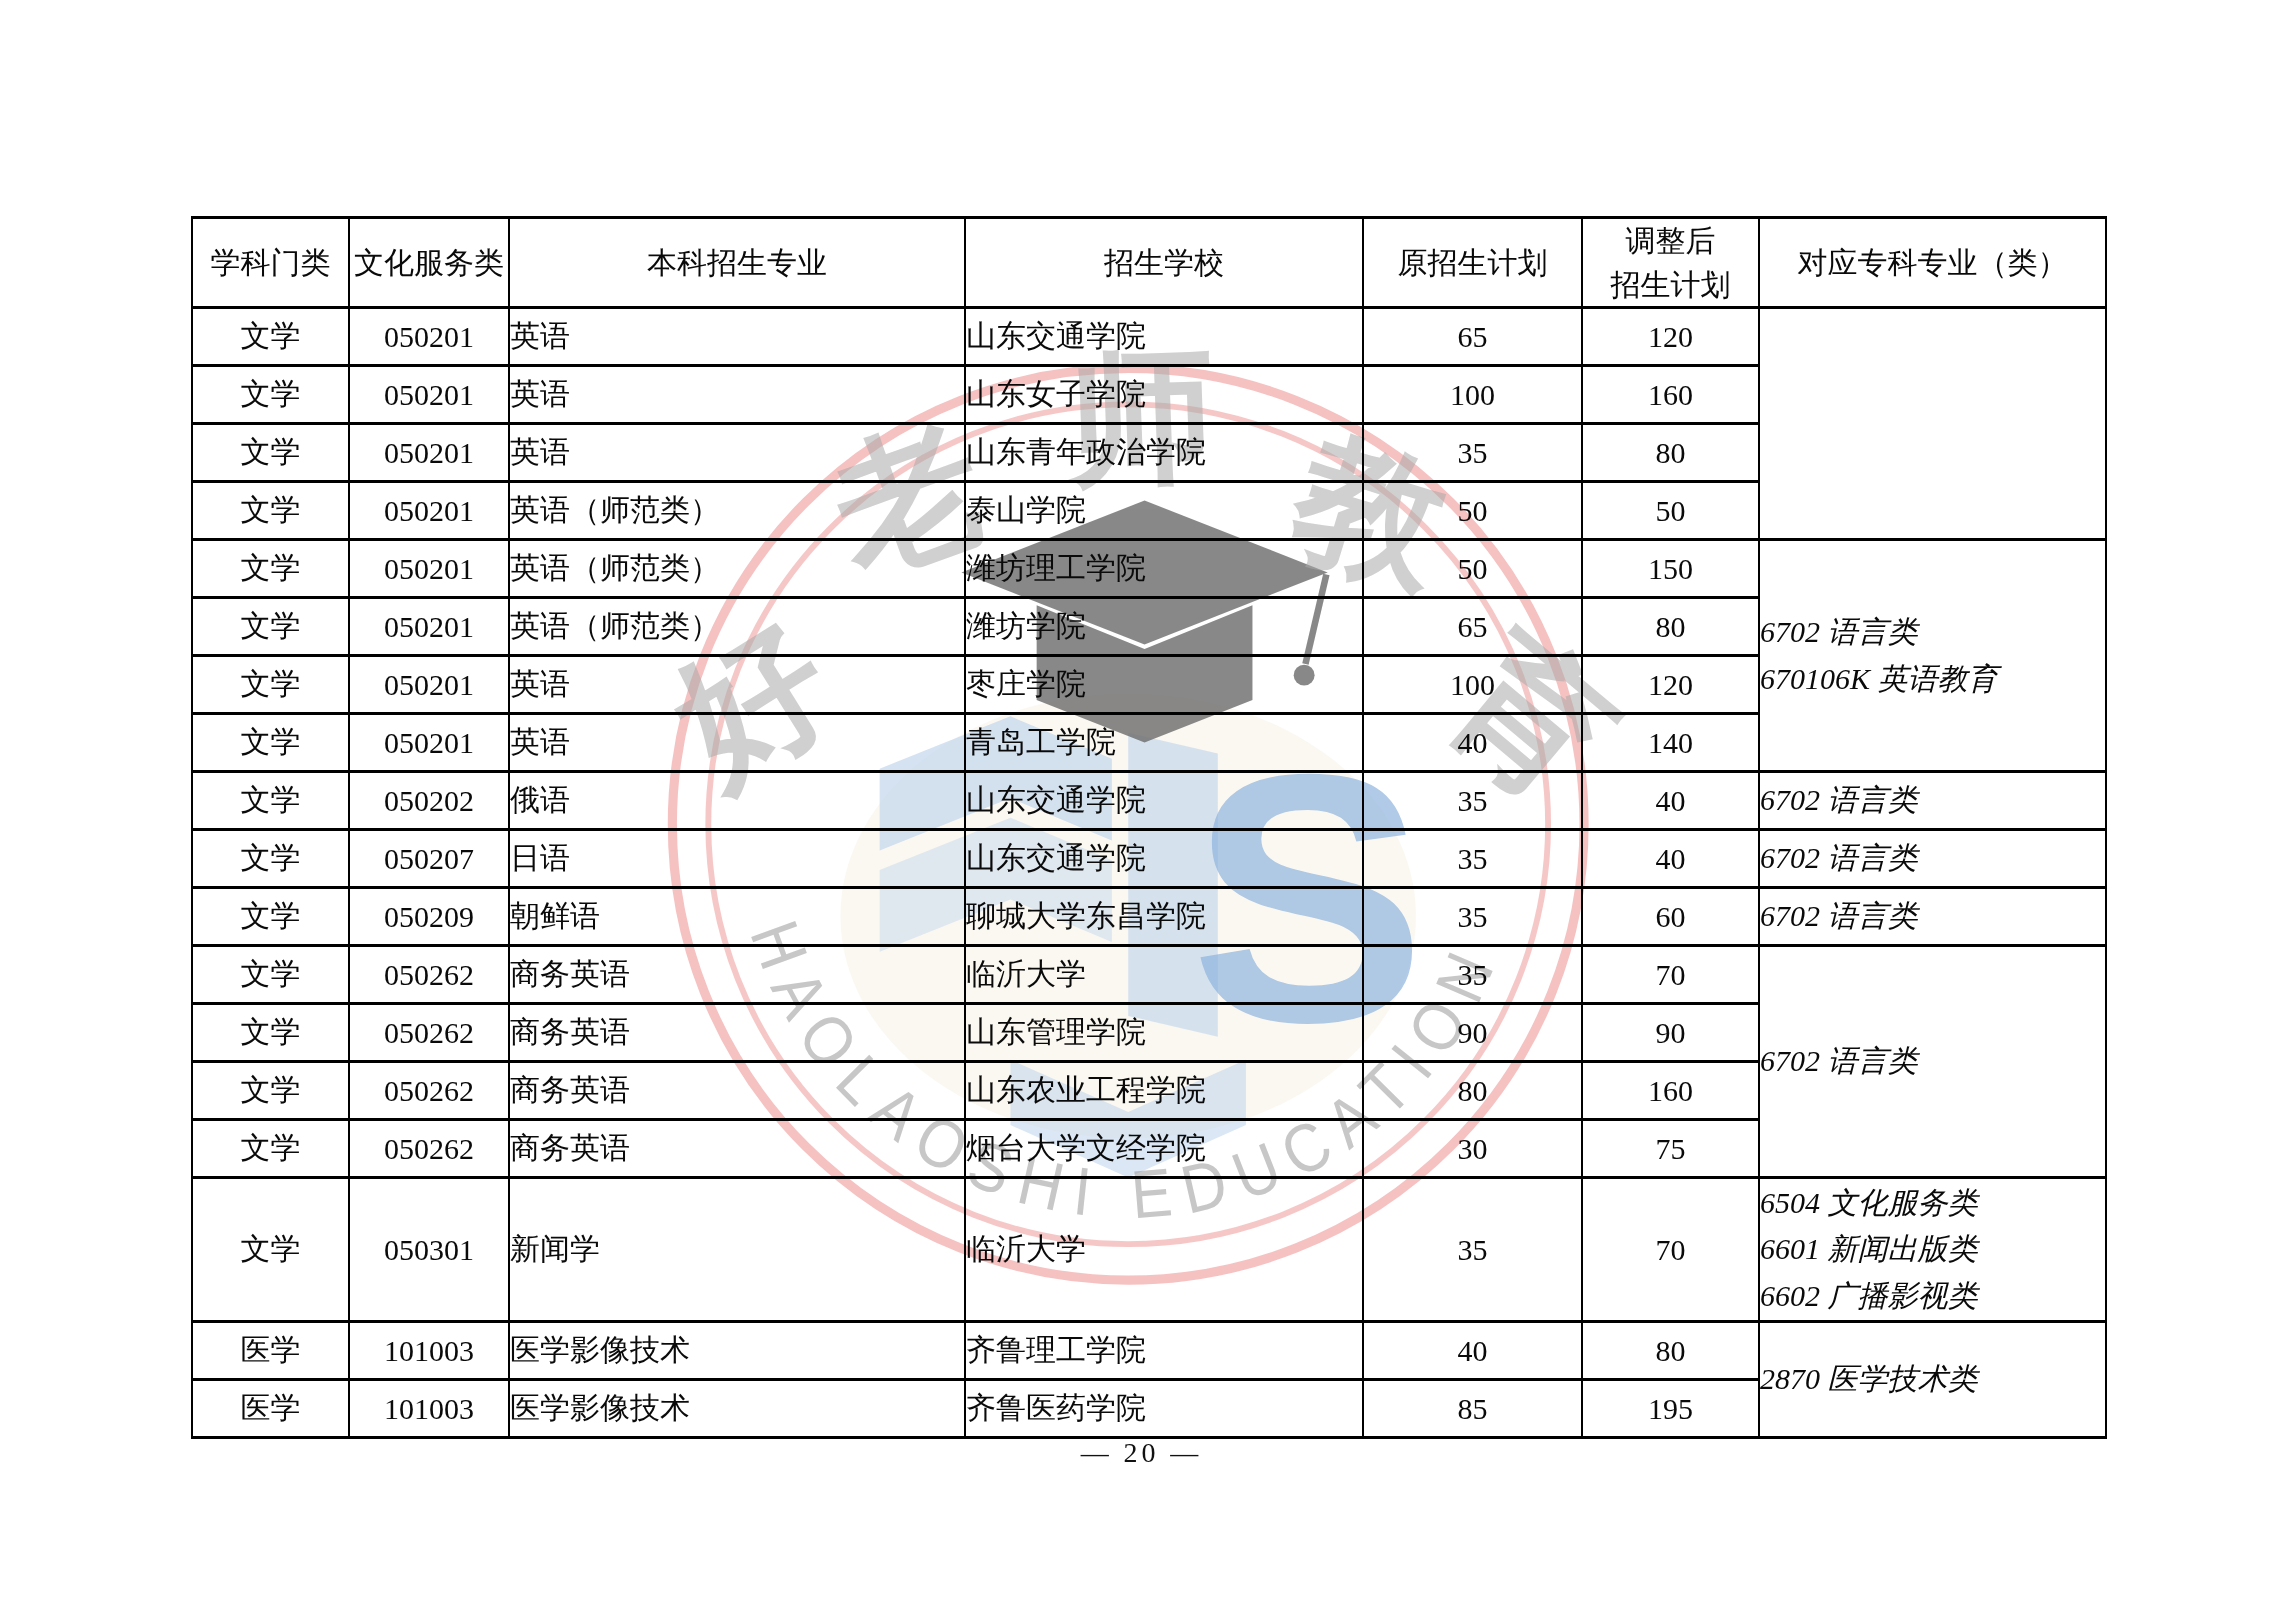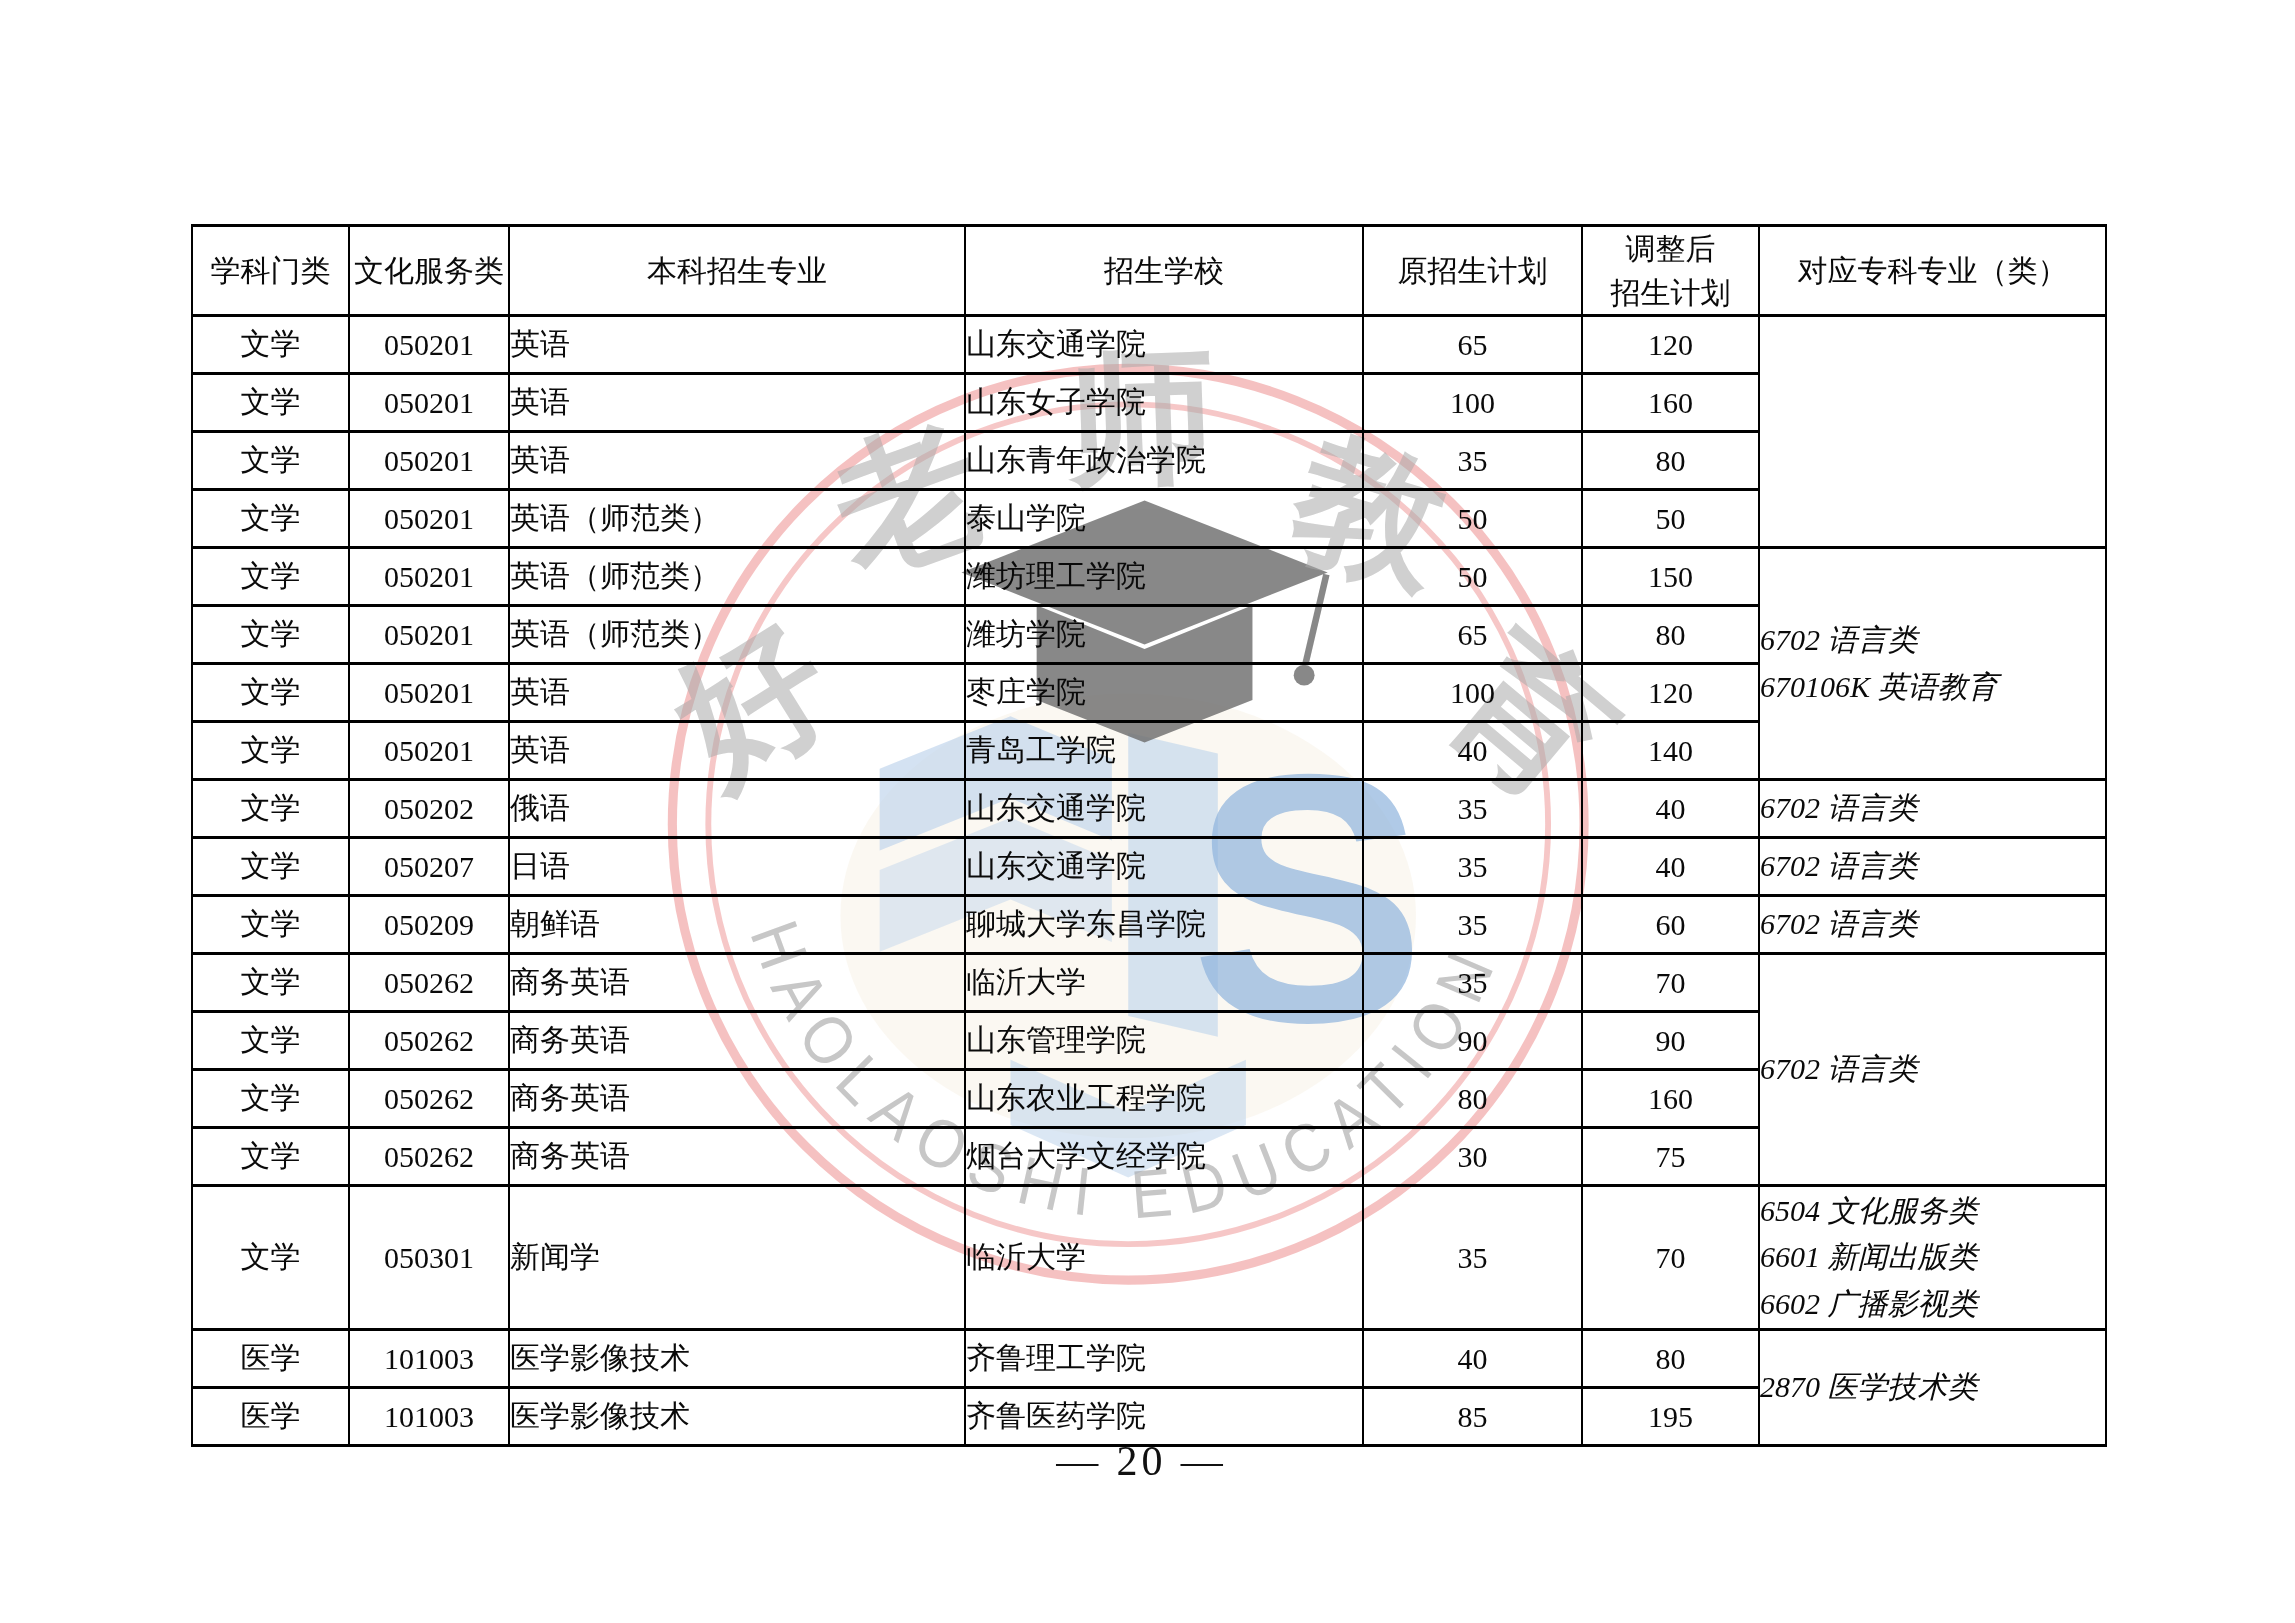--- a/index.html
+++ b/index.html
@@ -15,21 +15,21 @@
   }
   .watermark {
     position: absolute;
     left: 0; top: 0;
     width: 2295px; height: 1623px;
     pointer-events: none;
   }
   table.plan-table {
     position: absolute;
     left: 191px;
-    top: 224px;
+    top: 216px;
     width: 1913px;
     border-collapse: collapse;
     table-layout: fixed;
     background: transparent;
     z-index: 2;
   }
   table.plan-table th, table.plan-table td {
     border-left: 2px solid #000;
     border-right: 2px solid #000;
     border-top: 3.3px solid #000;
@@ -55,21 +55,21 @@
     line-height: 1.55;
     font-size: 29px;
     font-style: italic;
   }
   .footer-page {
     position: absolute;
     top: 1437px;
     left: 0;
     width: 2283px;
     text-align: center;
-    font-size: 42px;
+    font-size: 28px;
     letter-spacing: 3.9px;
     color: #111;
     z-index: 2;
   }
 </style>
 </head>
 <body>
 
 <div class="page">
 

